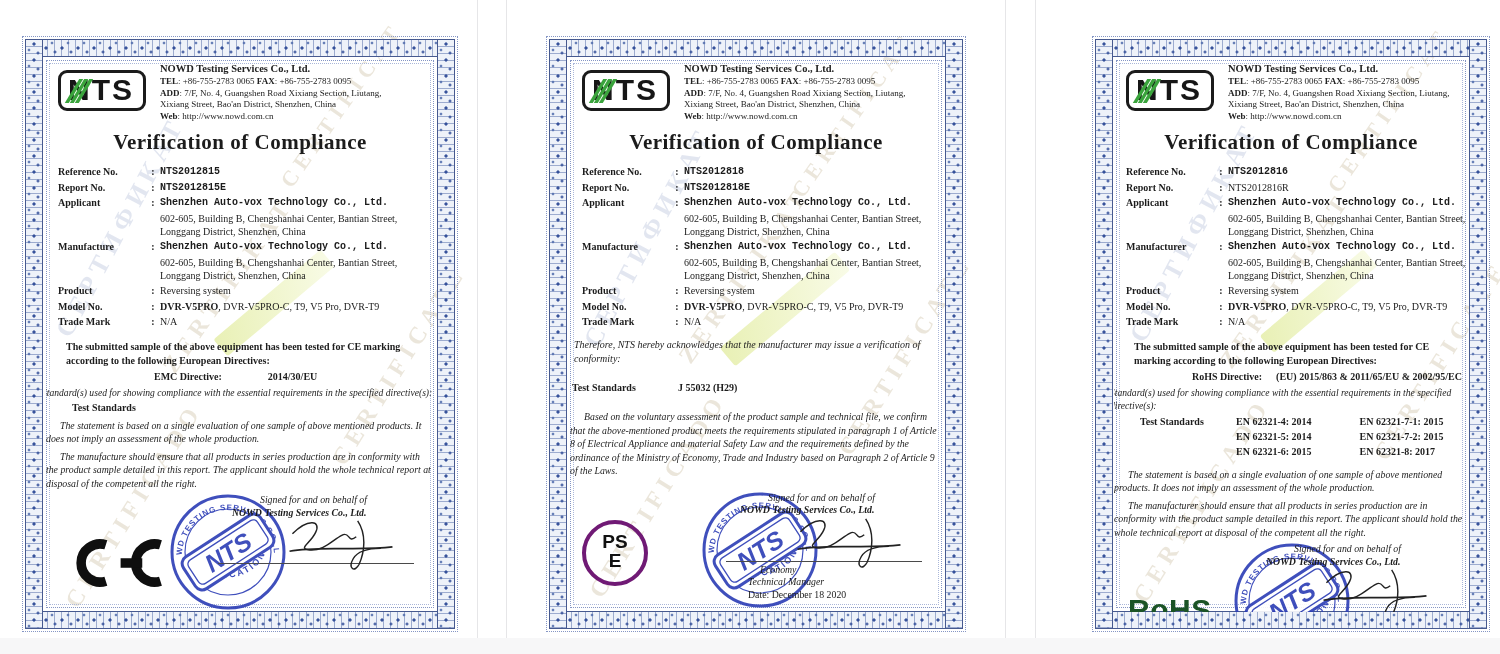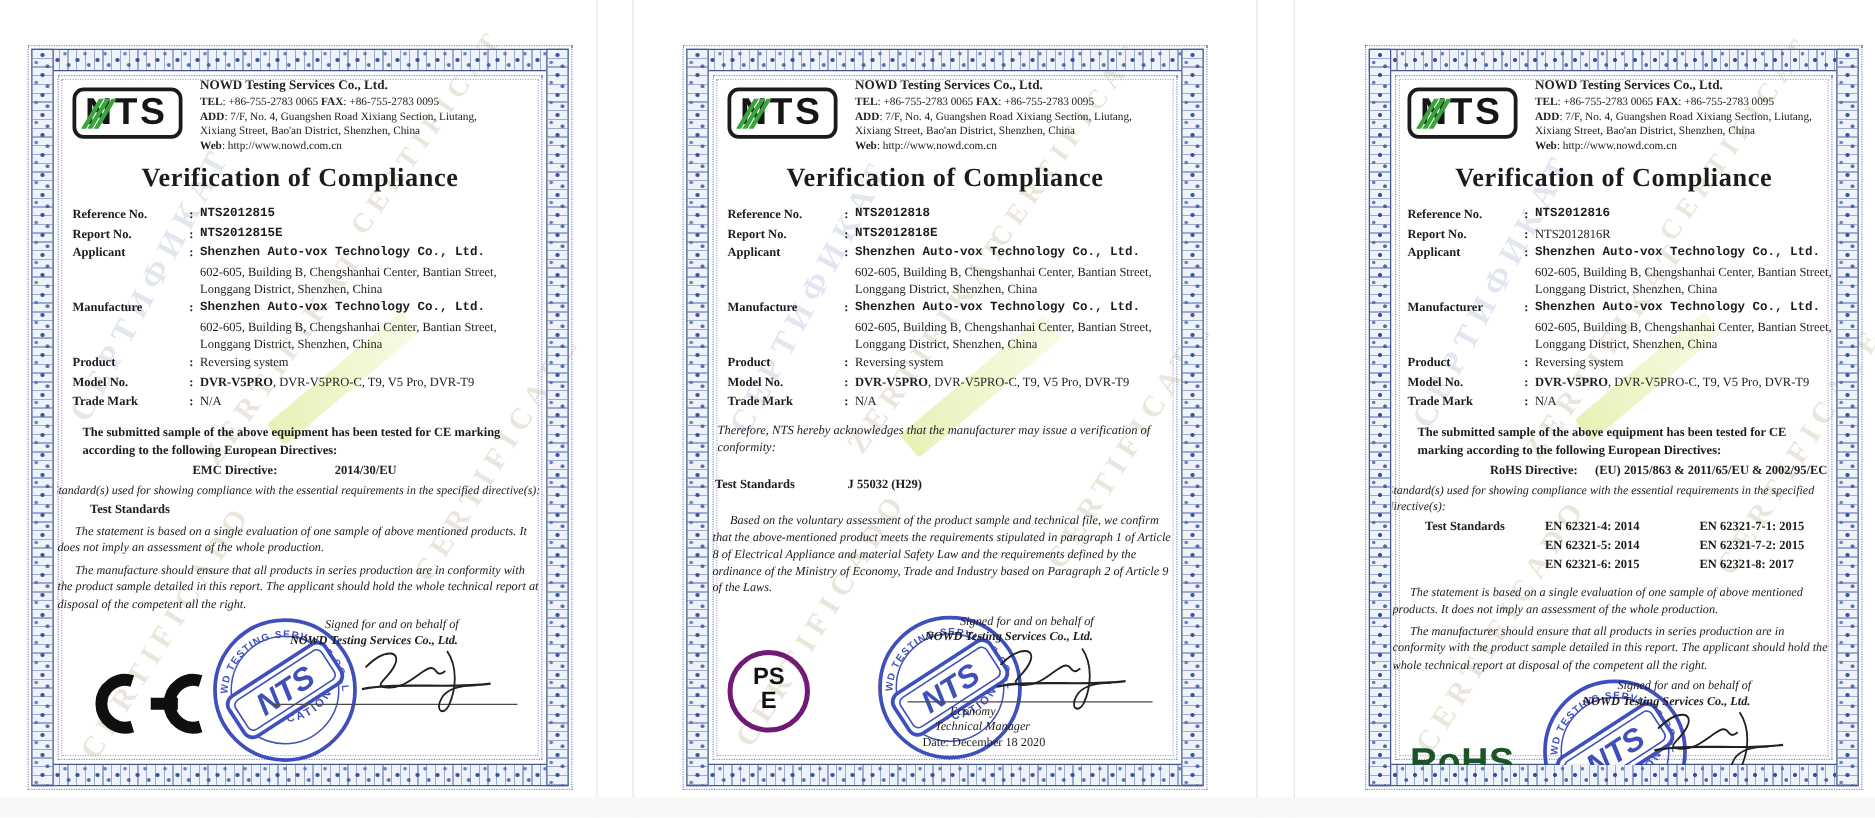--- a/index.html
+++ b/index.html
@@ -83,21 +83,21 @@
         font-weight:bold;font-size:30px;color:#1b5426;letter-spacing:.5px;}
   .stamp{position:absolute;left:122px;top:-4px;width:120px;height:120px;opacity:.9;}
   .sign{position:absolute;right:0;top:-2px;width:216px;font-size:9.8px;line-height:12.5px;}
   .sign .l1{font-style:italic;margin-left:42px;}
   .sign .l2{font-style:italic;font-weight:bold;margin-left:14px;}
   .sigarea{position:relative;height:44px;}
   .sigsvg{position:absolute;right:18px;top:-4px;}
   .sigline{border-top:1px solid #4a4a4a;width:196px;margin:0 0 2px 0;}
   .sign .nm{font-style:italic;margin-left:34px;}
   .sign .tt{font-style:italic;margin-left:22px;}
-  .sign .dt{margin-left:12px;}
+  .sign .dt{margin-left:22px;}
 </style>
 </head>
 <body>
 
 <div class="canvas">
   <div class="divider" style="left:477px"></div>
   <div class="divider" style="left:506px"></div>
   <div class="divider" style="left:1005px"></div>
   <div class="divider" style="left:1035px"></div>
   <div class="bottom-strip"></div>

